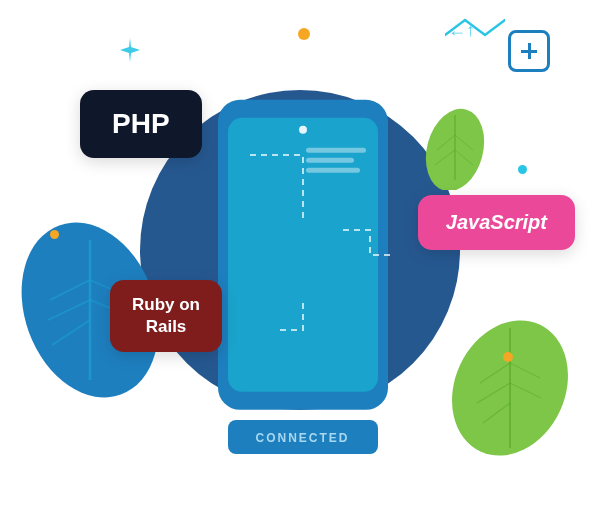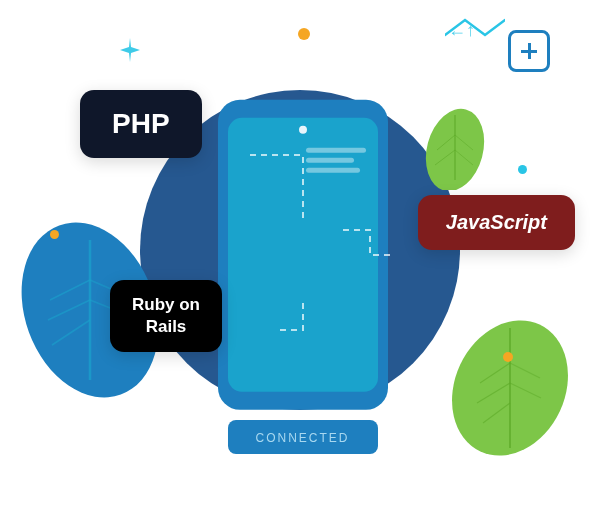--- a/index.html
+++ b/index.html
@@ -85,21 +85,21 @@
       background: #1e7fbf;
       border-radius: 8px;
       padding: 8px 28px;
       z-index: 10;
       white-space: nowrap;
     }
 
     .connected-text {
       color: #a8d8f0;
       font-size: 12px;
-      font-weight: 400;
+      font-weight: 700;
       letter-spacing: 2px;
       text-transform: uppercase;
     }
 
     
     .badge-php {
       position: absolute;
       left: 80px;
       top: 90px;
       background: #0f172a;
@@ -113,40 +113,40 @@
       color: #fff;
       font-size: 28px;
       font-weight: 800;
     }
 
     
     .badge-js {
       position: absolute;
       right: 30px;
       top: 195px;
-      background: #7f1d1d;
+      background: #ec4899;
       border-radius: 14px;
       padding: 16px 28px;
       z-index: 8;
       box-shadow: 0 4px 16px rgba(0,0,0,0.15);
     }
 
     .badge-js span {
       color: #fff;
       font-size: 20px;
       font-weight: 700;
       font-style: italic;
     }
 
     
     .badge-ruby {
       position: absolute;
       left: 110px;
       top: 280px;
-      background: #000000;
+      background: #7f1d1d;
       border-radius: 14px;
       padding: 14px 22px;
       z-index: 8;
       box-shadow: 0 4px 16px rgba(0,0,0,0.15);
       text-align: center;
     }
 
     .badge-ruby span {
       color: #fff;
       font-size: 17px;

